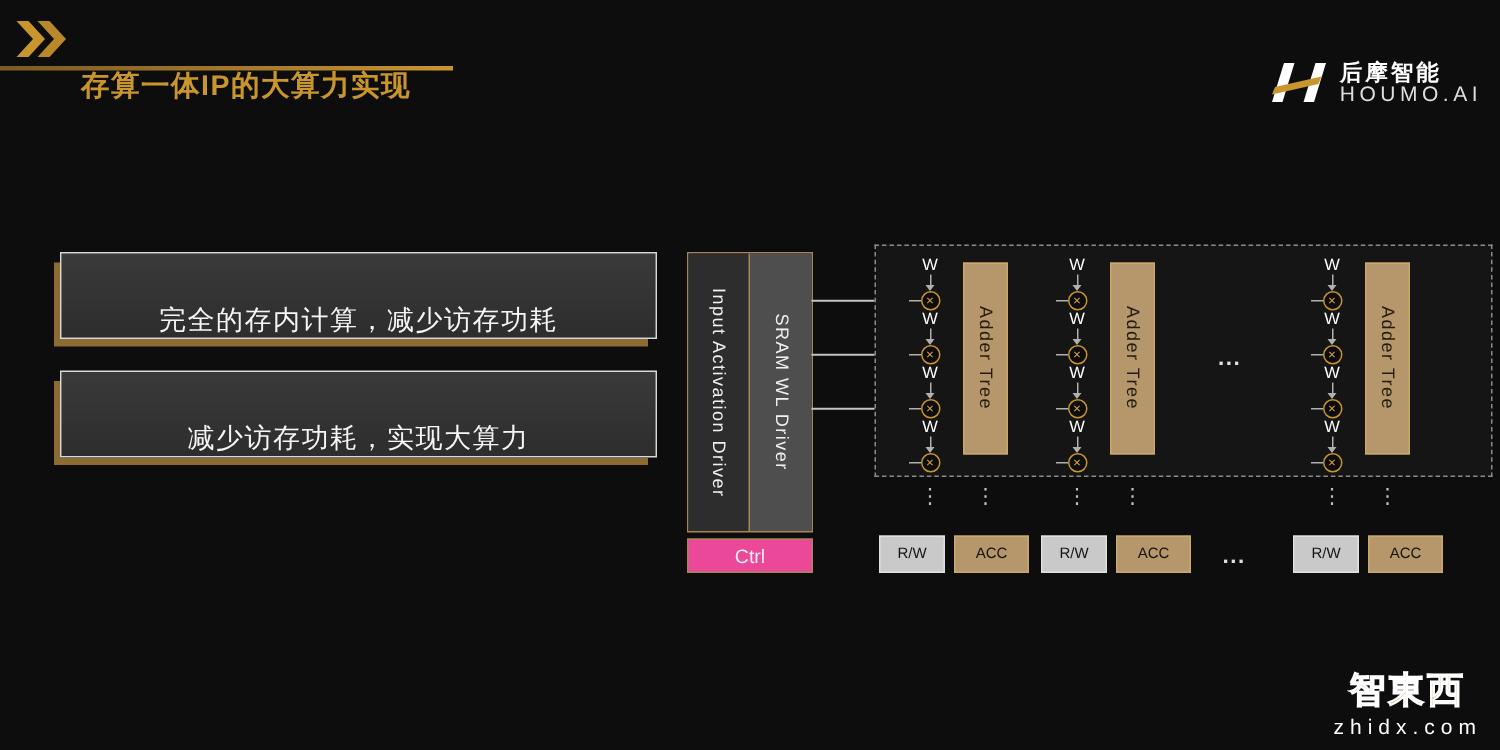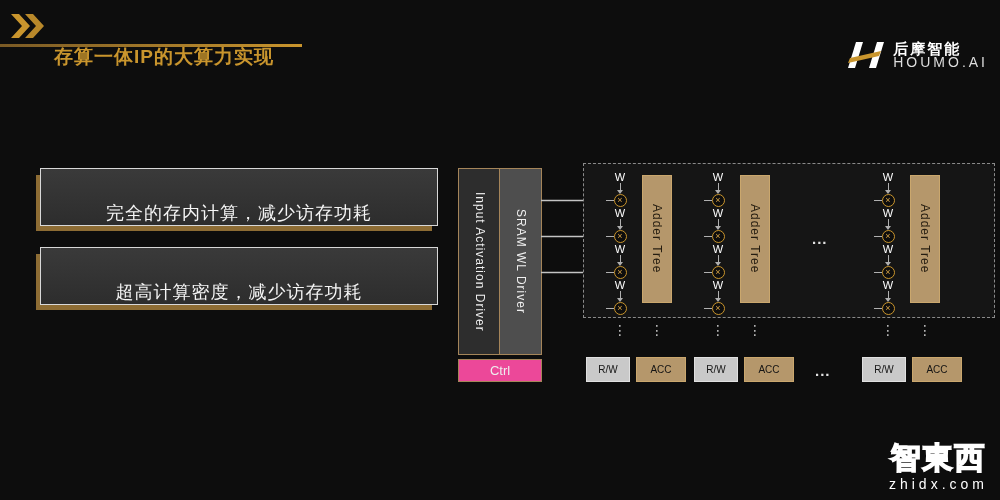--- a/index.html
+++ b/index.html
@@ -84,21 +84,21 @@
   .rwbox,.accbox {
     position:absolute; top:357px; height:25px;
     display:flex; align-items:center; justify-content:center; font-size:10px; color:#141414;
   }
   .rwbox { width:44px; background:#c9c9c9; border:1px solid #e0e0e0; }
   .accbox { width:50px; background:#b5976b; border:1px solid #caa76d; }
 
   
   .wm { position:absolute; right:12px; bottom:8px; text-align:center; }
   .wm-cn {
-    font-size:30px; font-weight:bold; letter-spacing:2px; line-height:1.1;
+    font-size:24px; font-weight:normal; letter-spacing:2px; line-height:1.1;
     color:#a16207; -webkit-text-stroke:1.6px #ffffff;
   }
   .wm-en { font-size:14px; color:#ffffff; letter-spacing:4px; margin-top:2px; }
 </style>
 </head>
 <body>
 
 <div class="stage">
 
   <svg class="chevrons" width="36" height="26" viewBox="0 0 36 26">
@@ -117,21 +117,21 @@
     <div class="logo-txt">
       <span class="logo-cn">后摩智能</span>
       <span class="logo-en">HOUMO.AI</span>
     </div>
   </div>
 
   <div class="feat" style="top:168px">
     <span>完全的存内计算，减少访存功耗</span>
   </div>
   <div class="feat" style="top:247px">
-    <span>超高计算密度，减少访存功耗</span>
+    <span>减少访存功耗，实现大算力</span>
   </div>
 
   <div class="drv">
     <div class="drv-left">
       <span class="vtext">Input Activation Driver</span>
     </div>
     <div class="drv-right">
       <span class="vtext">SRAM WL Driver</span>
     </div>
   </div>

